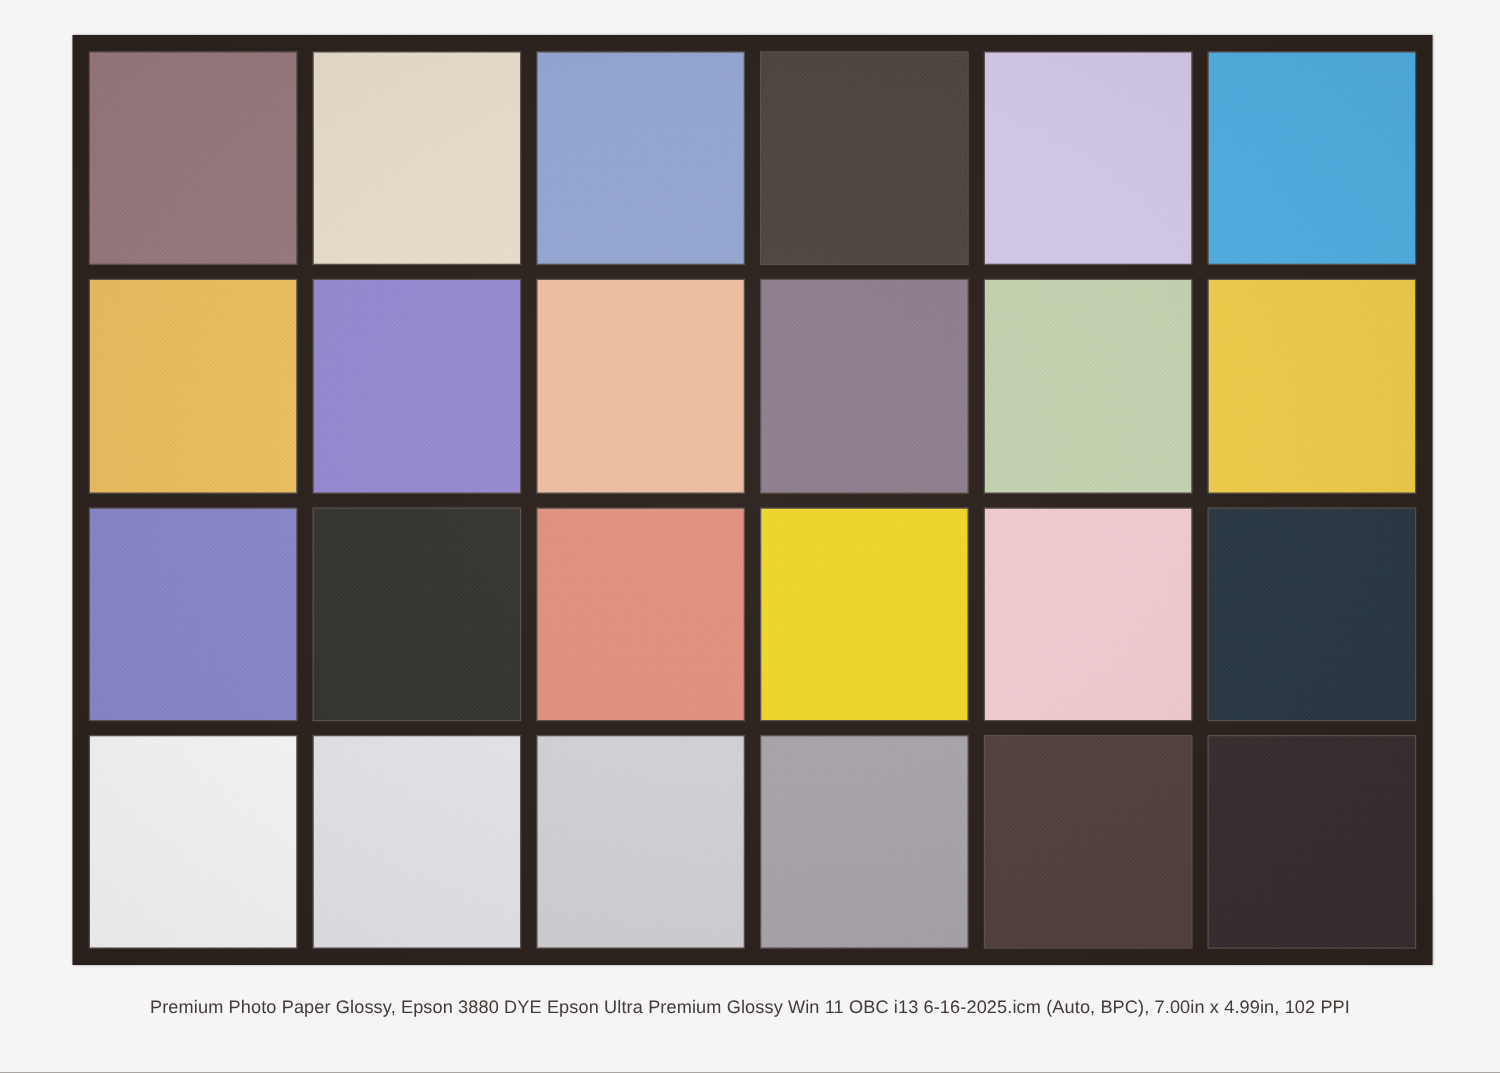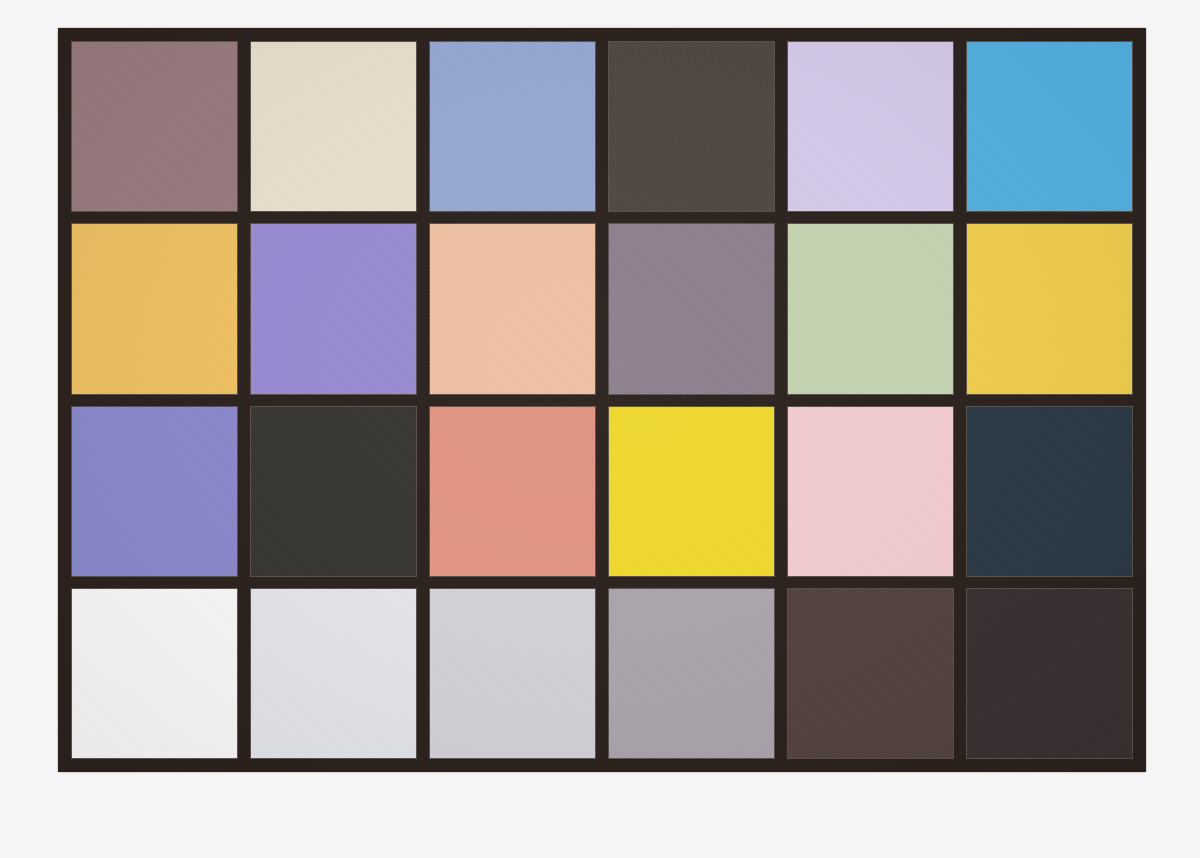--- a/index.html
+++ b/index.html
@@ -139,14 +139,15 @@
 
     <div class="patch" style="background-color: rgb(251, 251, 251);"></div>
     <div class="patch" style="background-color: rgb(230, 231, 236);"></div>
     <div class="patch" style="background-color: rgb(212, 211, 216);"></div>
     <div class="patch" style="background-color: rgb(169, 164, 171);"></div>
     <div class="patch" style="background-color: rgb(78, 60, 57);"></div>
     <div class="patch" style="background-color: rgb(51, 40, 42);"></div>
 
   </div>
 
+  <div id="caption" style="color: rgb(68, 58, 55);">Premium Photo Paper Glossy, Epson 3880 DYE Epson Ultra Premium Glossy Win 11 OBC i13 6-16-2025.icm (Auto, BPC), 7.00in x 4.99in, 102 PPI</div>
 
 </div>
 
 </body></html>

